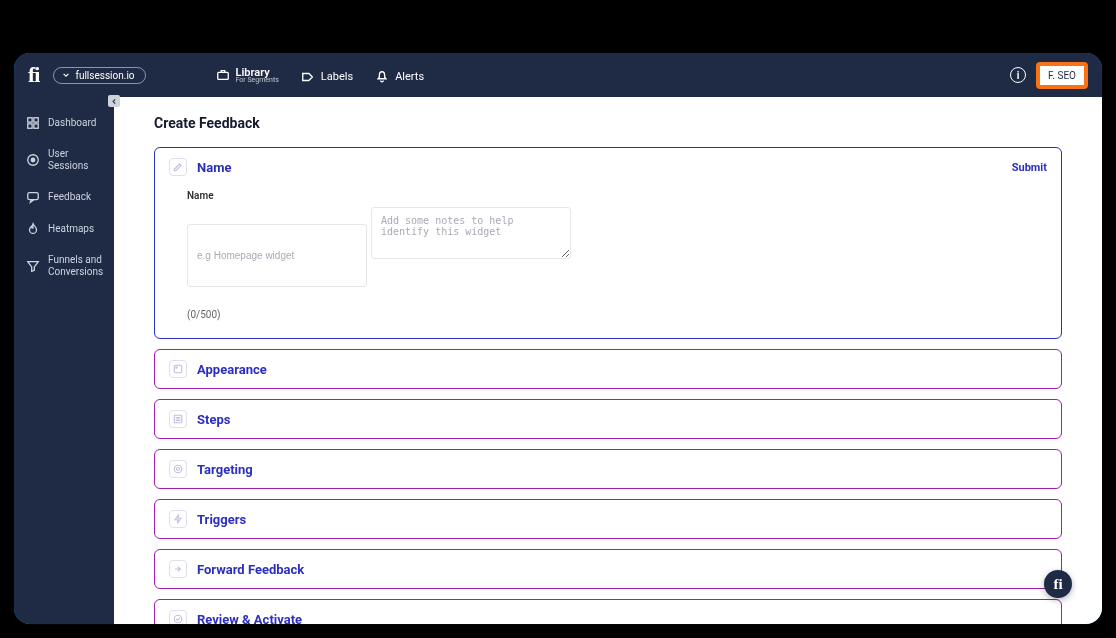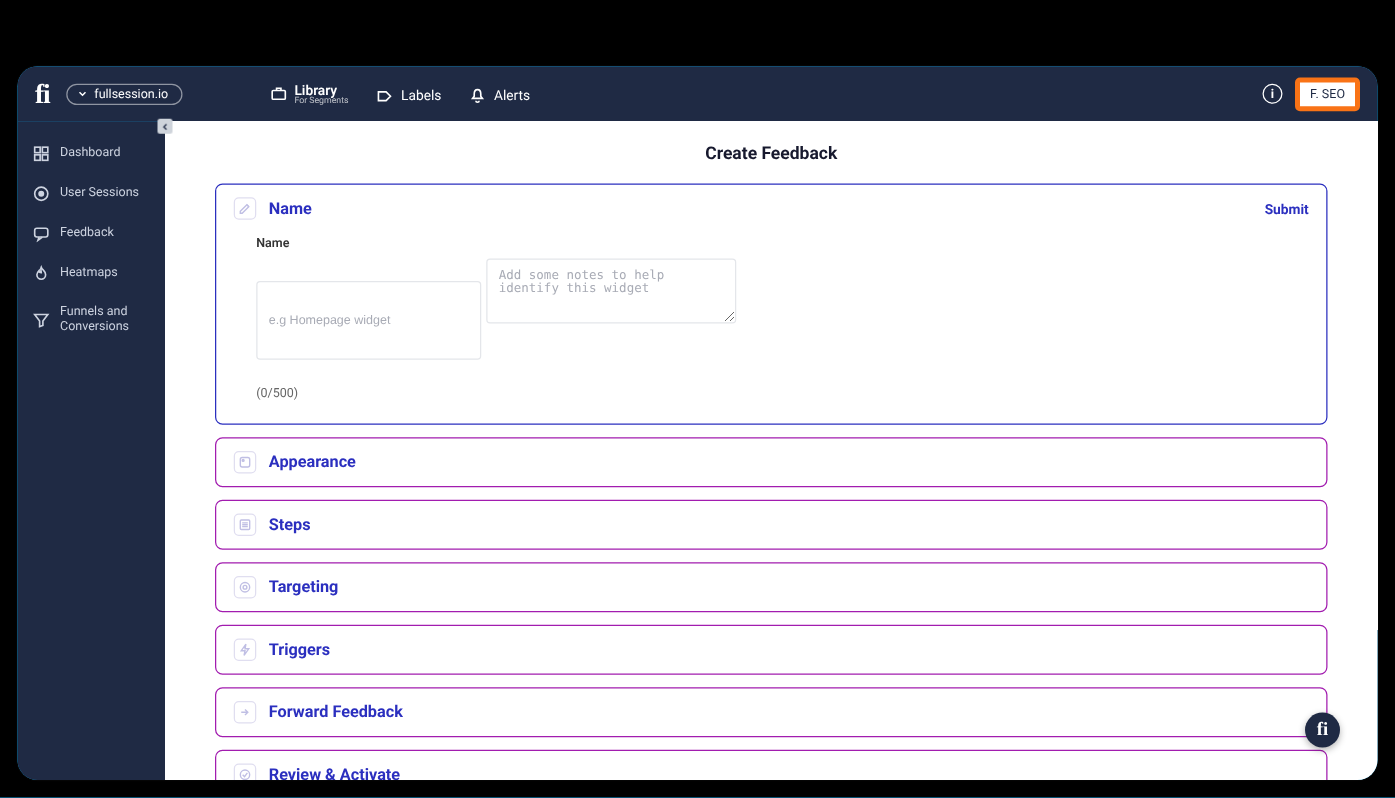--- a/index.html
+++ b/index.html
@@ -63,21 +63,21 @@
     font-size: 10px;
     font-weight: 400;
     padding: 4px 8px;
     cursor: pointer;
   }
 
   
   .body-row { display: flex; height: calc(100% - 44px); }
 
   .sidebar {
-    width: 118px;
+    width: 100px;
     background: #1f2a44;
     color: #cdd3e0;
     padding-top: 10px;
     position: relative;
   }
   .side-item {
     display: flex;
     align-items: center;
     gap: 8px;
     padding: 9px 12px;
@@ -102,21 +102,20 @@
     flex: 1;
     background: #fff;
     padding: 18px 40px;
     overflow-y: auto;
   }
   .page-title {
     font-size: 14px;
     font-weight: 700;
     color: #17192e;
     margin-bottom: 16px;
-    text-align: center;
   }
 
   .section {
     border: 1px solid #a21caf;
     border-radius: 6px;
     margin-bottom: 10px;
     background: #fff;
   }
   .section.active { border-color: #2b2fbf; }
   .section-header {

